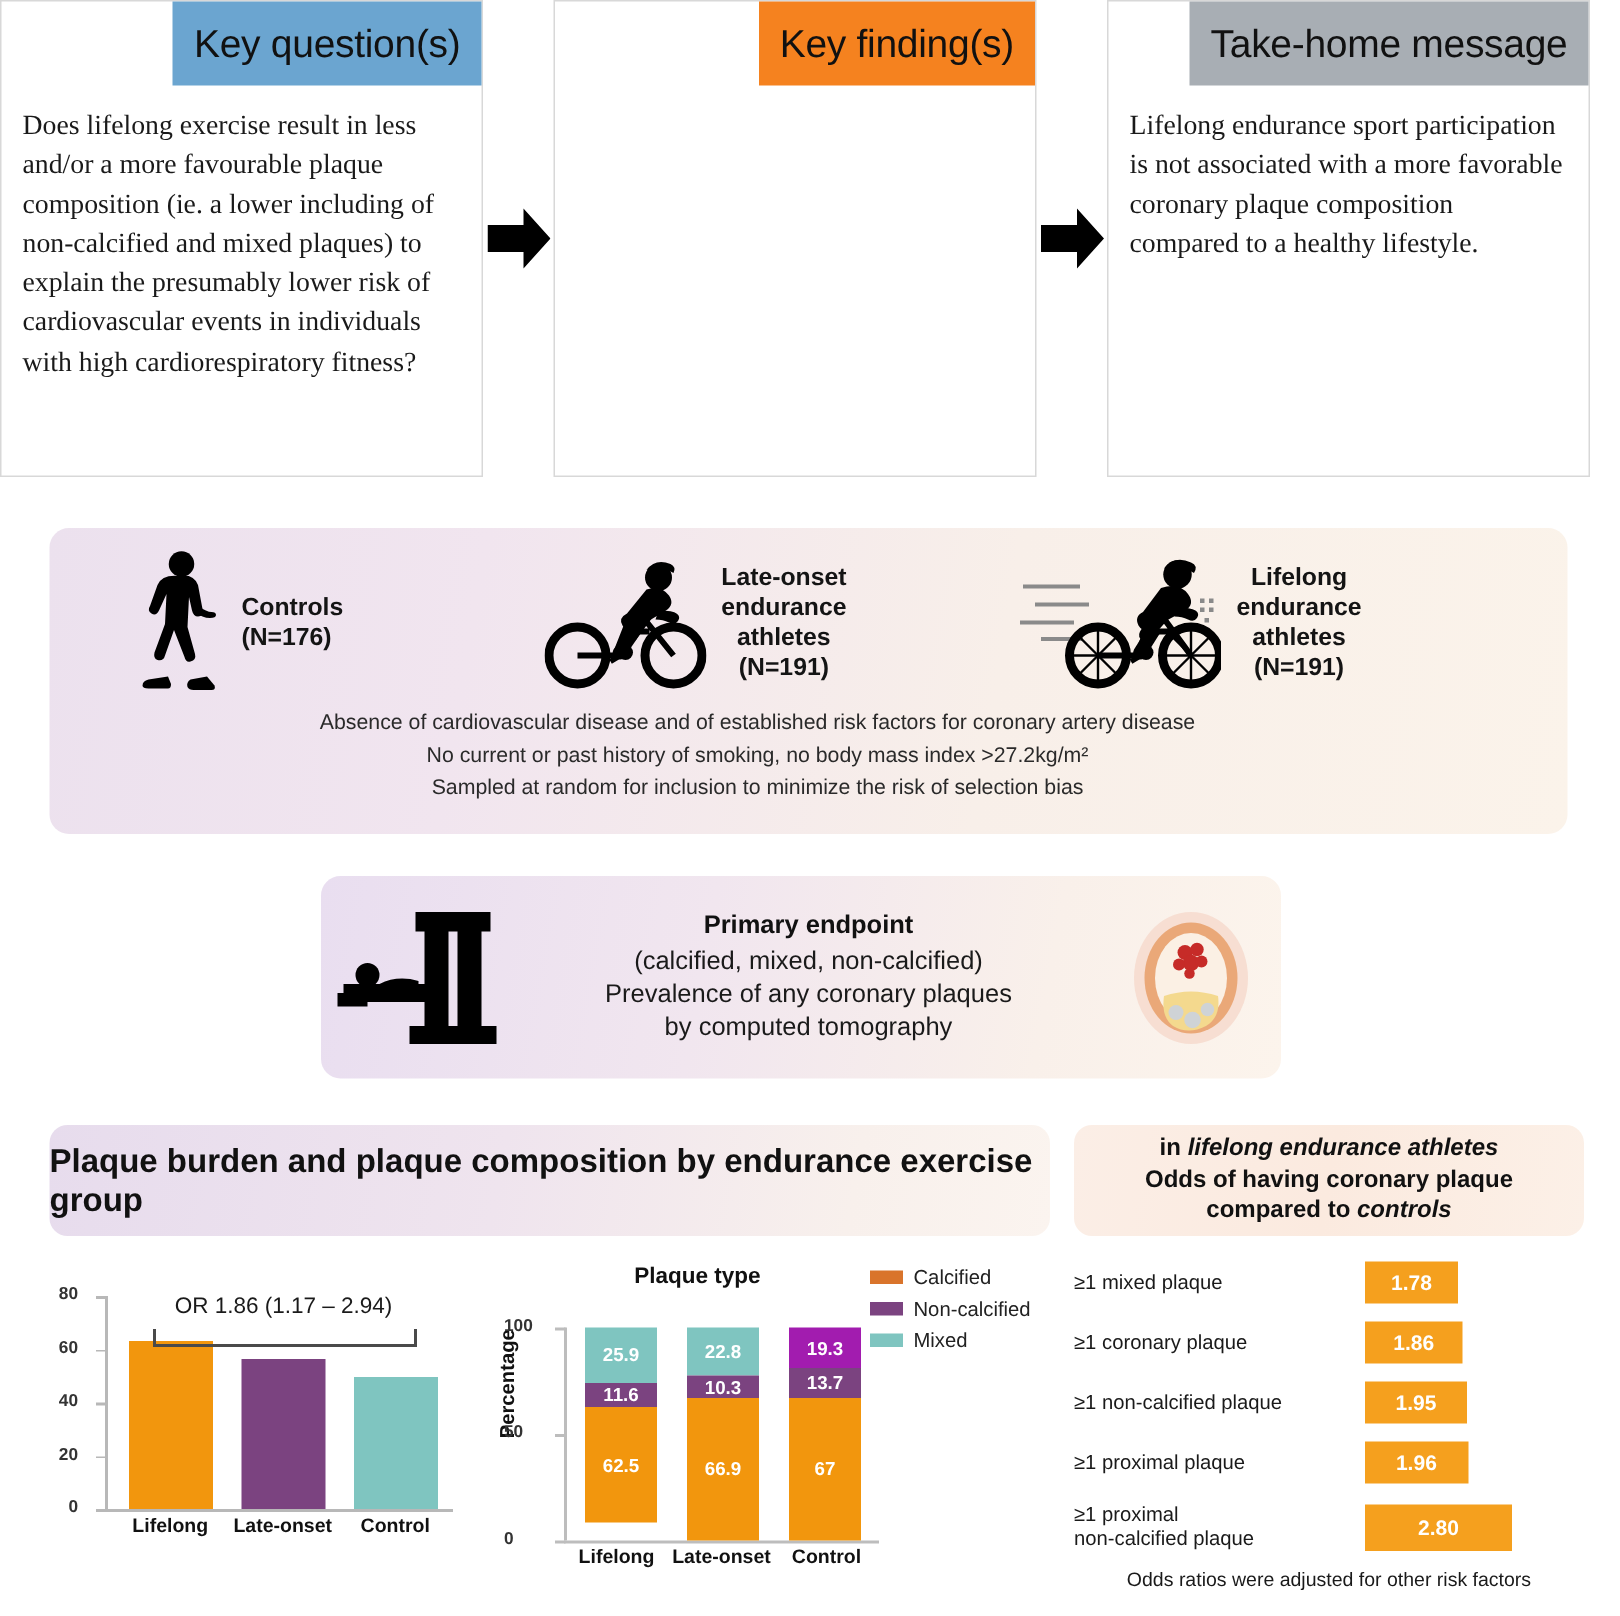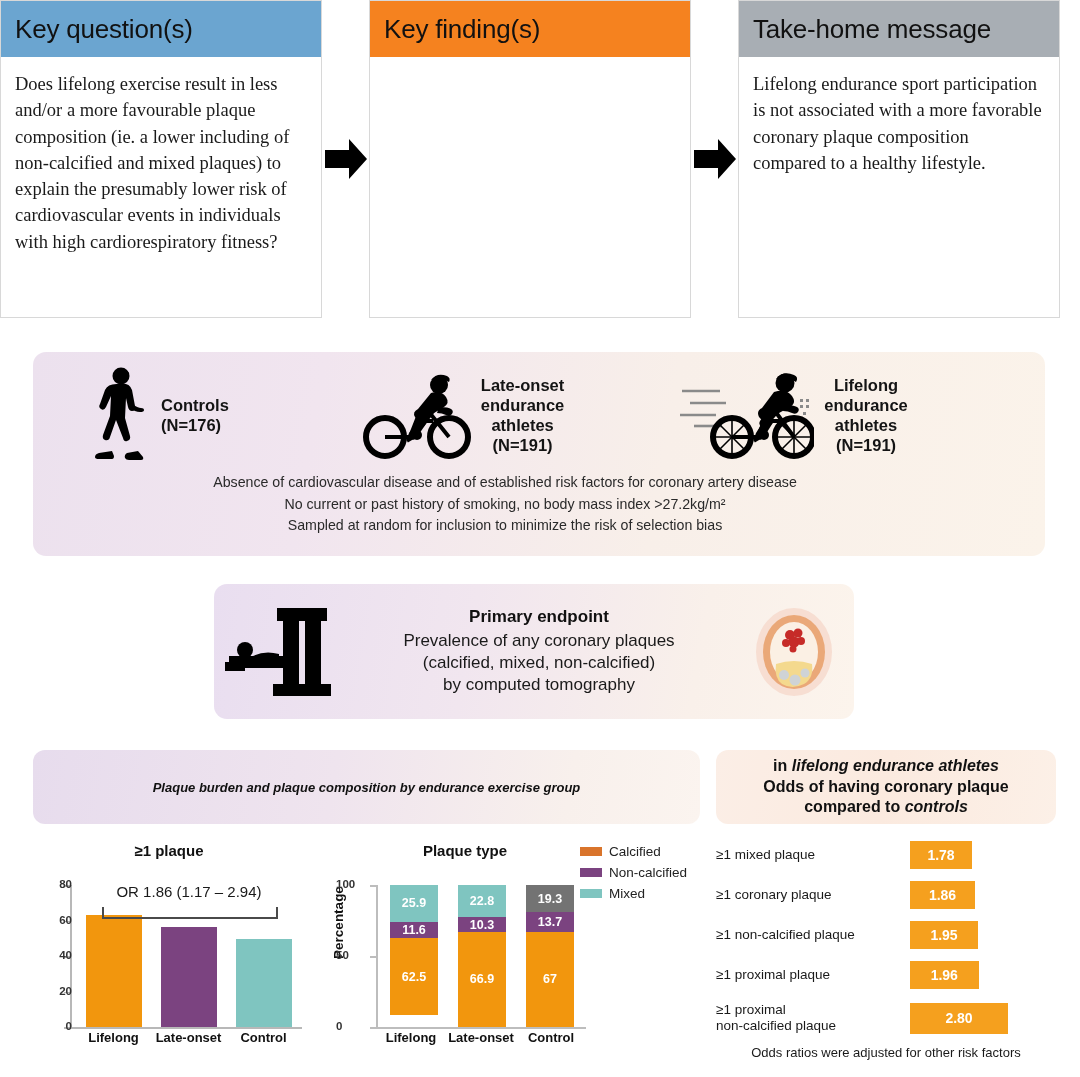--- a/index.html
+++ b/index.html
@@ -16,20 +16,21 @@
   .top-row{
     position:absolute; left:0; top:0; width:1080px; height:332px;
     display:flex; align-items:flex-start;
   }
   .panel{
     width:322px; height:318px;
     display:flex; flex-direction:column;
     border:1px solid #d8d8d8;
     background:#ffffff;
     box-sizing:border-box;
+    align-items:flex-end;
   }
   .panel-header{
     height:56px; flex:0 0 56px;
     display:flex; align-items:center;
     padding:0 14px;
     font-size:26px; font-weight:400;
     color:#111111;
     letter-spacing:-0.2px;
     box-sizing:border-box;
   }
@@ -88,41 +89,41 @@
   .endpoint .artery{ flex:0 0 120px; display:flex; align-items:center; justify-content:center;}
 
   
   .hdr-left{
     position:absolute; left:33px; top:750px; width:667px; height:74px;
     border-radius:12px;
     background:linear-gradient(100deg,#e7dced 0%,#efe4ee 45%,#f8f0ec 80%,#fbf4ef 100%);
     display:flex; align-items:center; justify-content:center;
     box-sizing:border-box;
   }
-  .hdr-left span{ font-size:13px; font-weight:bold; color:#111;font-style:italic; }
+  .hdr-left span{ font-size:22px; font-weight:bold; color:#111; }
   .hdr-right{
     position:absolute; left:716px; top:750px; width:340px; height:74px;
     border-radius:12px;
     background:linear-gradient(100deg,#fbeee6 0%,#fbeadf 50%,#fcf0e7 100%);
     display:flex; align-items:center; justify-content:center;
     box-sizing:border-box;
   }
   .hdr-right .rtxt{
     font-size:16px; font-weight:bold; color:#111; text-align:center; line-height:1.28;
   }
   .hdr-right em{ font-style:italic; }
 
   
   .chart1{ position:absolute; left:24px; top:842px; width:290px; height:222px; }
   .c1-title{ text-align:center; font-size:15px; font-weight:bold; color:#111; margin-bottom:4px;}
   .c1-plot{ position:relative; width:290px; height:190px; }
   .c1-axis{ position:absolute; left:46px; top:22px; width:1.6px; height:142px; background:#b8b8b8;}
   .c1-base{ position:absolute; left:46px; top:164px; width:232px; height:1.6px; background:#b8b8b8;}
   .c1-tick{ position:absolute; left:40px; width:7px; height:1.6px; background:#b8b8b8;}
-  .c1-tlab{ position:absolute; left:20px; width:28px; text-align:right; font-size:11.5px; font-weight:bold; color:#333; transform:translateY(-7px);}
+  .c1-tlab{ position:absolute; left:0; width:28px; text-align:right; font-size:11.5px; font-weight:bold; color:#333; transform:translateY(-7px);}
   .c1-bars{ position:absolute; left:52px; top:22px; width:225px; height:142px; display:flex; align-items:flex-end; justify-content:space-around;}
   .c1-bar{ width:56px; }
   .c1-xlabs{ position:absolute; left:52px; top:167px; width:225px; display:flex; justify-content:space-around;}
   .c1-xlab{ width:74px; text-align:center; font-size:13px; font-weight:bold; color:#111;}
   .or-brack{ position:absolute; left:78px; top:44px; width:172px; height:10px;
      border-left:2px solid #4a4a4a; border-right:2px solid #4a4a4a; border-bottom:2px solid #4a4a4a;}
   .or-text{ position:absolute; left:60px; top:20px; width:210px; text-align:center; font-size:15px; color:#1a1a1a;}
 
   
   .chart2{ position:absolute; left:314px; top:842px; width:280px; height:222px; }
@@ -304,22 +305,22 @@
       <rect x="54" y="4" width="50" height="13" fill="#000"></rect>
       <rect x="50" y="80" width="58" height="12" fill="#000"></rect>
       <rect x="6" y="52" width="62" height="12" fill="#000"></rect>
       <rect x="2" y="58" width="20" height="9" fill="#000"></rect>
       <circle cx="22" cy="46" r="8" fill="#000"></circle>
       <path d="M30 52 q12 -6 26 -2 l0 6 q-16 -2 -26 2z" fill="#000"></path>
     </svg>
   </div>
   <div class="ep-text">
     <div class="ep-title">Primary endpoint</div>
+    <div class="ep-line">(calcified, mixed, non-calcified)</div>
     <div class="ep-line">Prevalence of any coronary plaques</div>
-    <div class="ep-line">(calcified, mixed, non-calcified)</div>
     <div class="ep-line">by computed tomography</div>
   </div>
   <div class="artery">
     <svg width="96" height="100" viewBox="0 0 96 100">
       <ellipse cx="48" cy="50" rx="38" ry="44" fill="#f7ded2"></ellipse>
       <ellipse cx="48" cy="50" rx="31" ry="37" fill="#eaa878"></ellipse>
       <ellipse cx="48" cy="50" rx="24" ry="30" fill="#fbf0e4"></ellipse>
       <g fill="#c62b28">
         <circle cx="44" cy="33" r="5"></circle>
           <circle cx="52" cy="31" r="4.5"></circle>
@@ -344,21 +345,20 @@
 
 <div class="hdr-right">
   <div class="rtxt">
     <div><span>in </span><em>lifelong endurance athletes</em></div>
     <div>Odds of having coronary plaque</div>
     <div><span>compared to </span><em>controls</em></div>
   </div>
 </div>
 
 <div class="chart1">
-  <div class="c1-title">≥1 plaque</div>
   <div class="c1-plot">
     <div class="c1-axis"></div>
     <div class="c1-base"></div>
 
     <div class="c1-tick" style="top:22px;"></div>
     <div class="c1-tick" style="top:57.5px;"></div>
     <div class="c1-tick" style="top:93px;"></div>
     <div class="c1-tick" style="top:128.5px;"></div>
     <div class="c1-tick" style="top:164px;"></div>
 
@@ -405,21 +405,21 @@
         <div class="c2-seg" style="height:36.8px;background:#7FC5C0;">25.9</div>
         <div class="c2-seg" style="height:16.5px;background:#7B4380;">11.6</div>
         <div class="c2-seg" style="height:77px;background:#F2960D;">62.5</div>
       </div>
       <div class="c2-col">
         <div class="c2-seg" style="height:32.4px;background:#7FC5C0;">22.8</div>
         <div class="c2-seg" style="height:14.6px;background:#7B4380;">10.3</div>
         <div class="c2-seg" style="height:95.0px;background:#F2960D;">66.9</div>
       </div>
       <div class="c2-col">
-        <div class="c2-seg" style="height:27.4px;background:#737373;">19.3</div>
+        <div class="c2-seg" style="height:27.4px;background:#a21caf;">19.3</div>
         <div class="c2-seg" style="height:19.5px;background:#7B4380;">13.7</div>
         <div class="c2-seg" style="height:95.1px;background:#F2960D;">67</div>
       </div>
     </div>
 
     <div class="c2-xlabs">
       <div class="c2-xlab">Lifelong</div>
       <div class="c2-xlab">Late-onset</div>
       <div class="c2-xlab">Control</div>
     </div>

